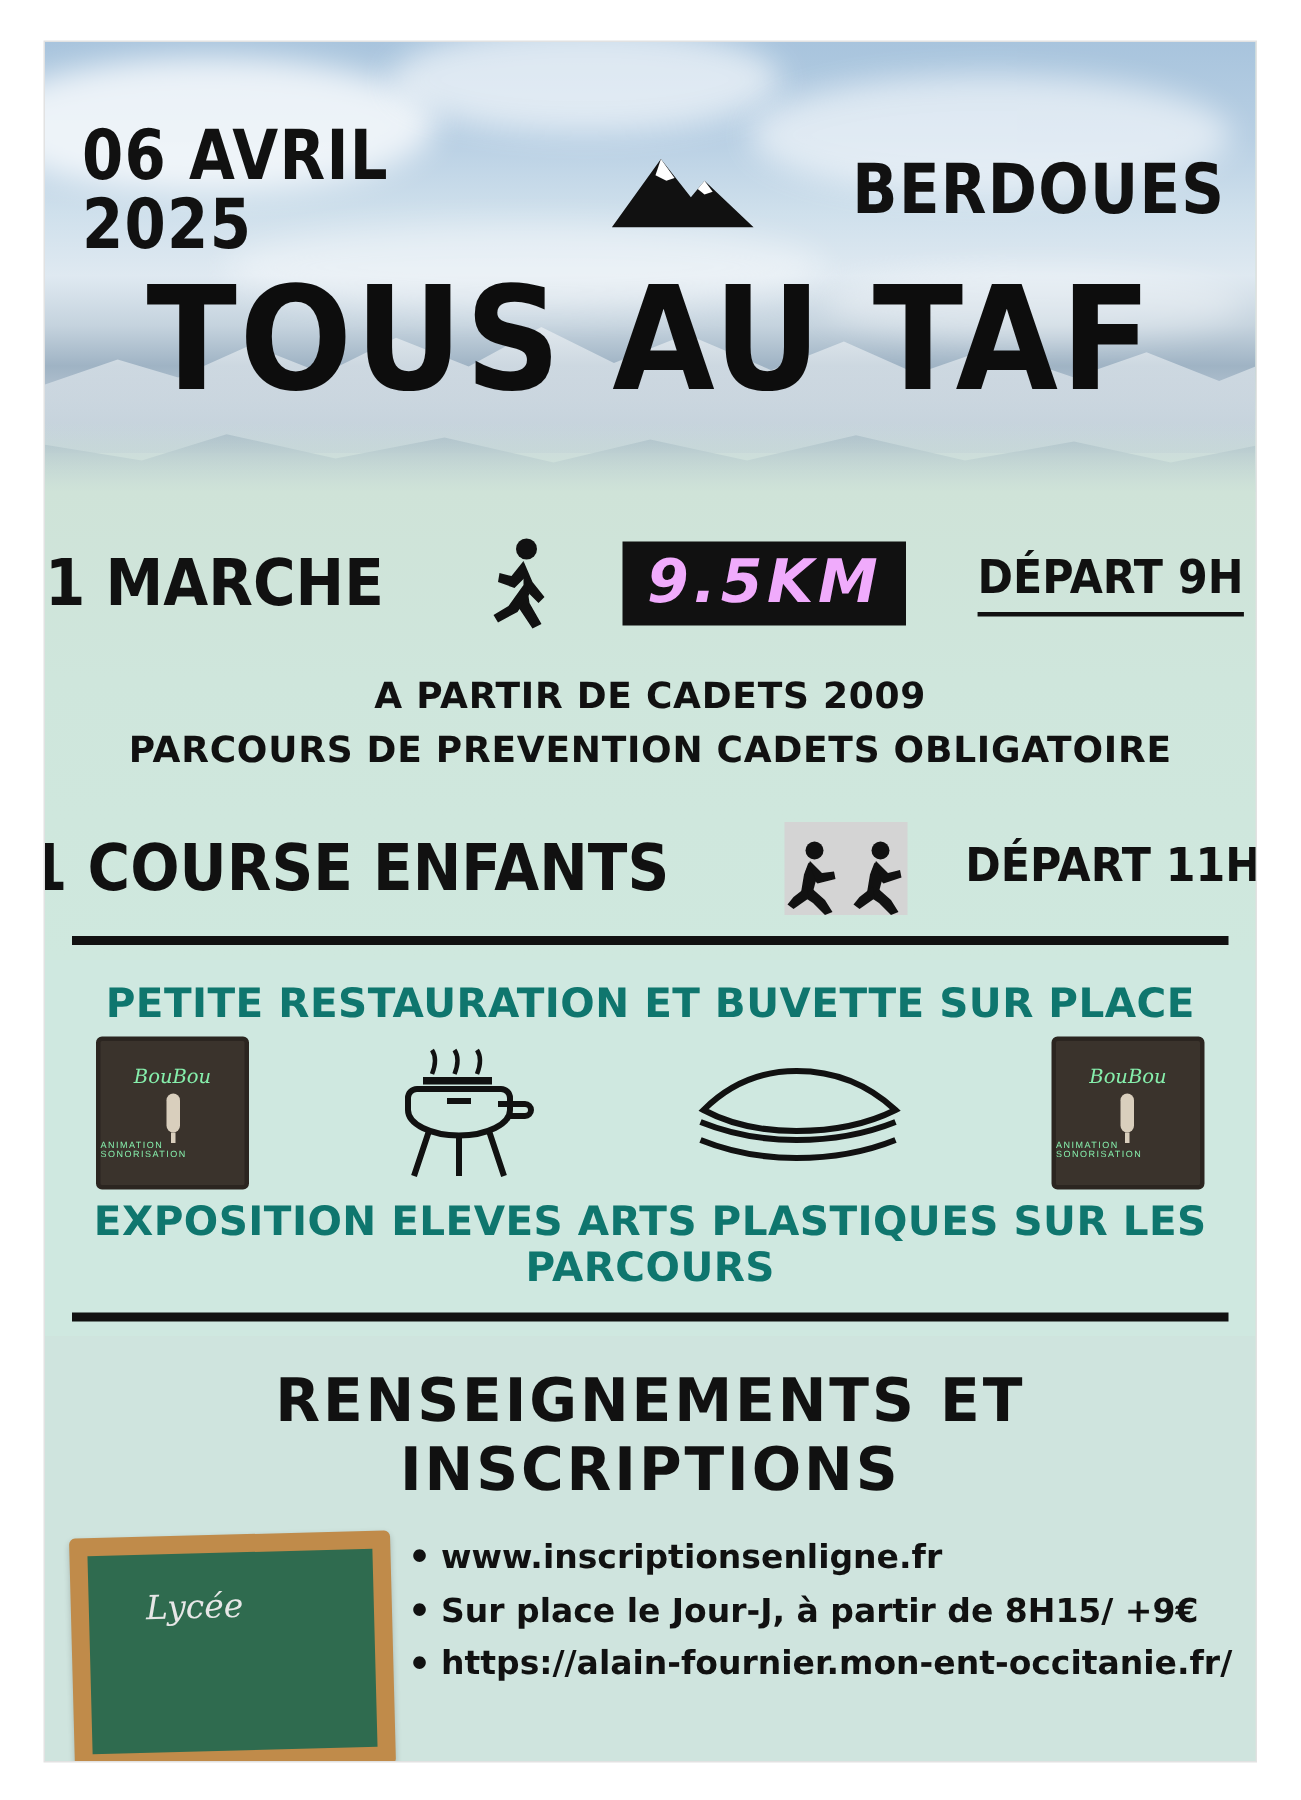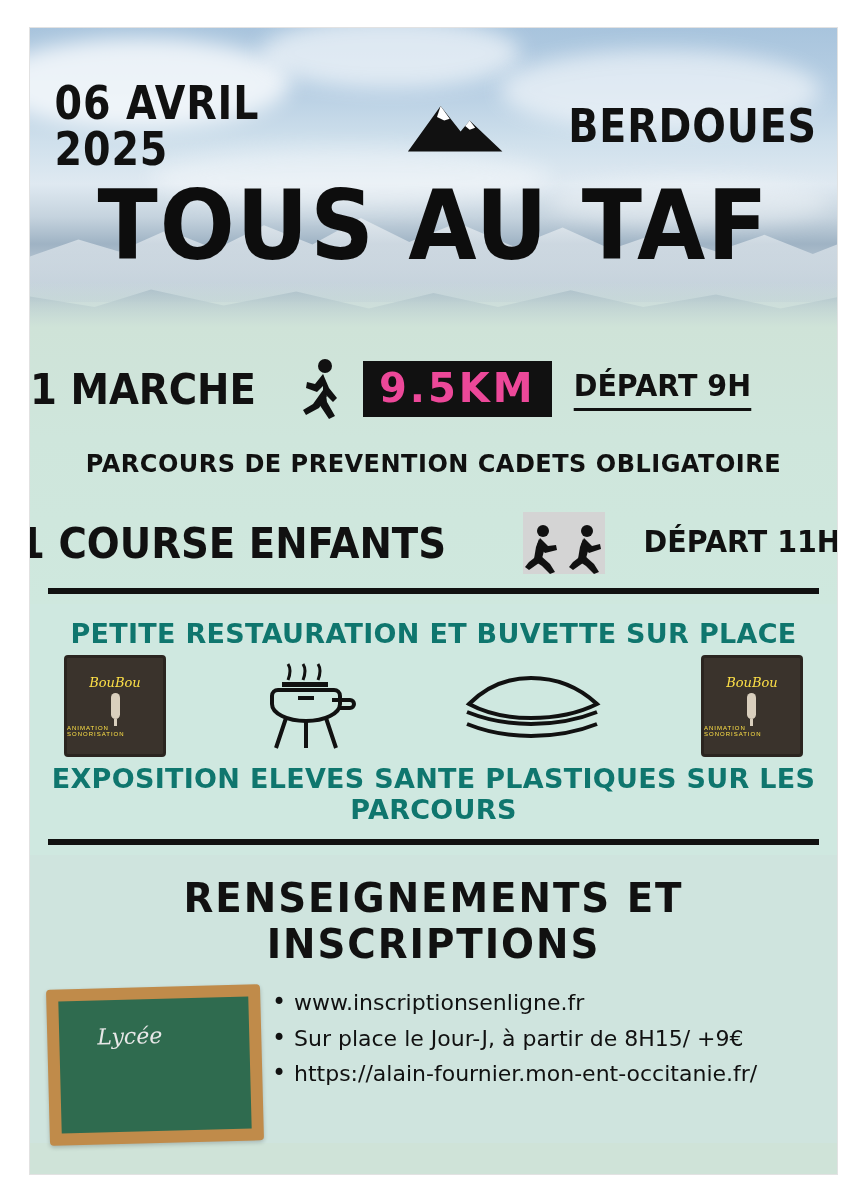--- a/index.html
+++ b/index.html
@@ -129,43 +129,44 @@
 
   
   .events {
     position: relative;
     padding: 24px 0 10px 0;
     background: linear-gradient(to bottom, #cfe3d8 0%, #cfe6dc 40%, #cfe8de 100%);
   }
   .evt-row {
     display: flex;
     align-items: center;
-    justify-content: flex-start;
+    justify-content: space-between;
     gap: 14px;
     margin: 6px 0 4px 0;
   }
   .evt-label {
     font-family: "DejaVu Sans", sans-serif;
     font-weight: bold;
     font-size: 43px;
     color: #111;
     letter-spacing: 0px;
     transform: scaleX(0.9);
     transform-origin: left center;
     white-space: nowrap;
   }
   .dist-badge {
     background: #111111;
-    color: #ec4899;
+    color: #f0abfc;
     font-family: "DejaVu Sans", sans-serif;
     font-weight: bold;
     font-size: 40px;
     letter-spacing: 3px;
     padding: 4px 16px 6px 16px;
     white-space: nowrap;
+    font-style: italic;
   }
   .depart {
     font-family: "DejaVu Sans", sans-serif;
     font-weight: bold;
     font-size: 31px;
     color: #111;
     border-bottom: 3px solid #111;
     padding-bottom: 5px;
     transform: scaleX(0.92);
     white-space: nowrap;
@@ -233,21 +234,21 @@
   .boubou {
     width: 96px;
     height: 96px;
     background: #3a332c;
     border: 3px solid #2b2520;
     border-radius: 4px;
     display: flex;
     flex-direction: column;
     align-items: center;
     justify-content: center;
-    color: #fde047;
+    color: #86efac;
   }
   .boubou .bb-name {
     font-family: "DejaVu Serif", serif;
     font-style: italic;
     font-size: 13px;
     line-height: 1;
   }
   .boubou .bb-sub {
     font-size: 6px;
     letter-spacing: 1px;
@@ -309,21 +310,21 @@
     white-space: nowrap;
   }
   .bb-line1 { top: 24px; left: 38px; font-size: 22px; }
   .contact-list {
     list-style: none;
     margin: 6px 0 0 0;
     padding: 0;
   }
   .contact-list li {
     font-family: "DejaVu Sans", sans-serif;
-    font-weight: normal;
+    font-weight: bold;
     font-size: 22px;
     color: #111;
     line-height: 1.62;
     position: relative;
     padding-left: 22px;
     white-space: nowrap;
   }
   .contact-list li:before {
     content: "•";
     position: absolute;
@@ -371,20 +372,21 @@
           <path d="M28 16 L20 26 L12 24 L11 30 L22 34 L30 26 Z" fill="#111"></path>
           <path d="M30 30 L32 44 L40 58 L34 61 L24 46 Z" fill="#111"></path>
           <path d="M28 32 L18 46 L8 52 L11 57 L24 50 L32 38 Z" fill="#111"></path>
         </svg>
         <div class="dist-badge">9.5KM</div>
         <div class="depart">DÉPART 9H</div>
       </div>
 
 
       <div class="note-lines">
+        <div>A PARTIR DE CADETS 2009</div>
         <div>PARCOURS DE PREVENTION CADETS OBLIGATOIRE</div>
       </div>
 
       <div class="kids-row">
         <div class="evt-label">1 COURSE ENFANTS</div>
         <div class="kids-icons">
           <svg width="40" height="52" viewBox="0 0 40 52">
             <circle cx="20" cy="9" r="6" fill="#111"></circle>
             <path d="M17 16 L25 24 L33 23 L34 28 L22 31 L14 23 Z" fill="#111"></path>
             <path d="M16 17 L21 29 L18 40 L11 37 L13 25 Z" fill="#111"></path>
@@ -430,21 +432,21 @@
           <path d="M8 54 q30 12 64 12 q36 0 66 -12" fill="none" stroke="#111" stroke-width="4"></path>
         </svg>
 
         <div class="boubou">
           <div class="bb-name">BouBou</div>
           <div class="mic"></div>
           <div class="bb-sub">ANIMATION SONORISATION</div>
         </div>
       </div>
 
-      <div class="expo-title">EXPOSITION ELEVES SANTE PLASTIQUES SUR LES PARCOURS</div>
+      <div class="expo-title">EXPOSITION ELEVES ARTS PLASTIQUES SUR LES PARCOURS</div>
       <div class="rule"></div>
     </div>
 
     <div class="info">
       <div class="info-title">RENSEIGNEMENTS ET INSCRIPTIONS</div>
 
       <div class="info-body">
         <div class="blackboard">
           <div class="bb-line1">Lycée</div>
 

